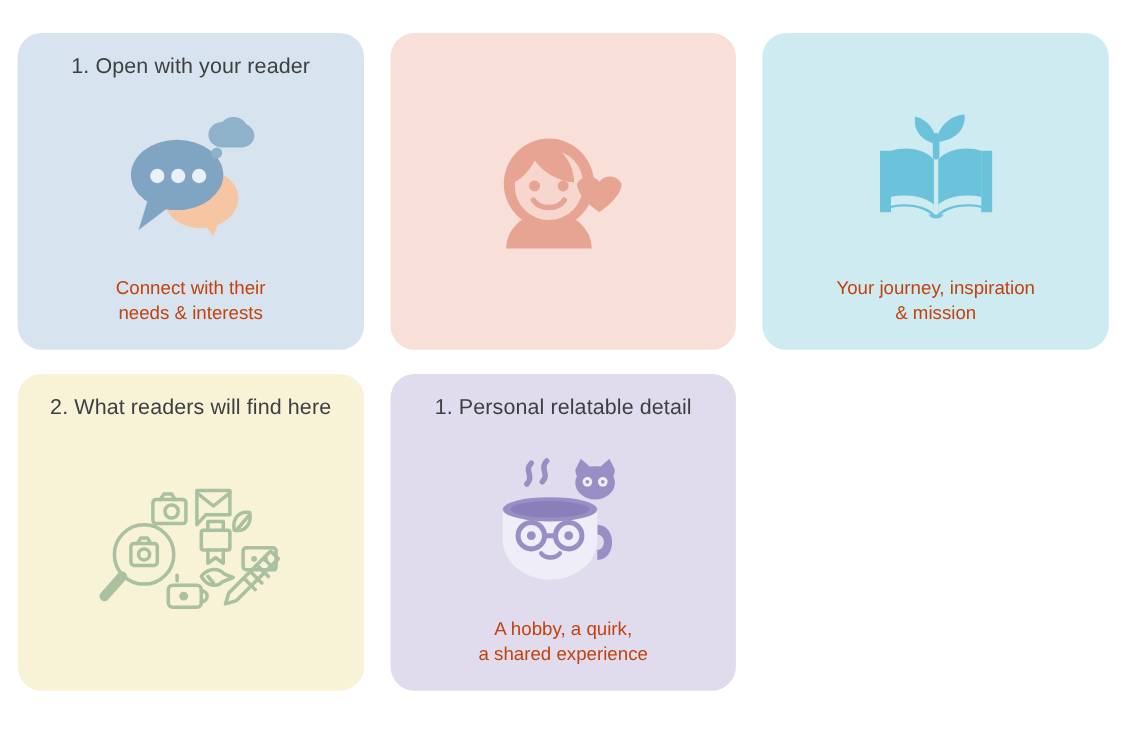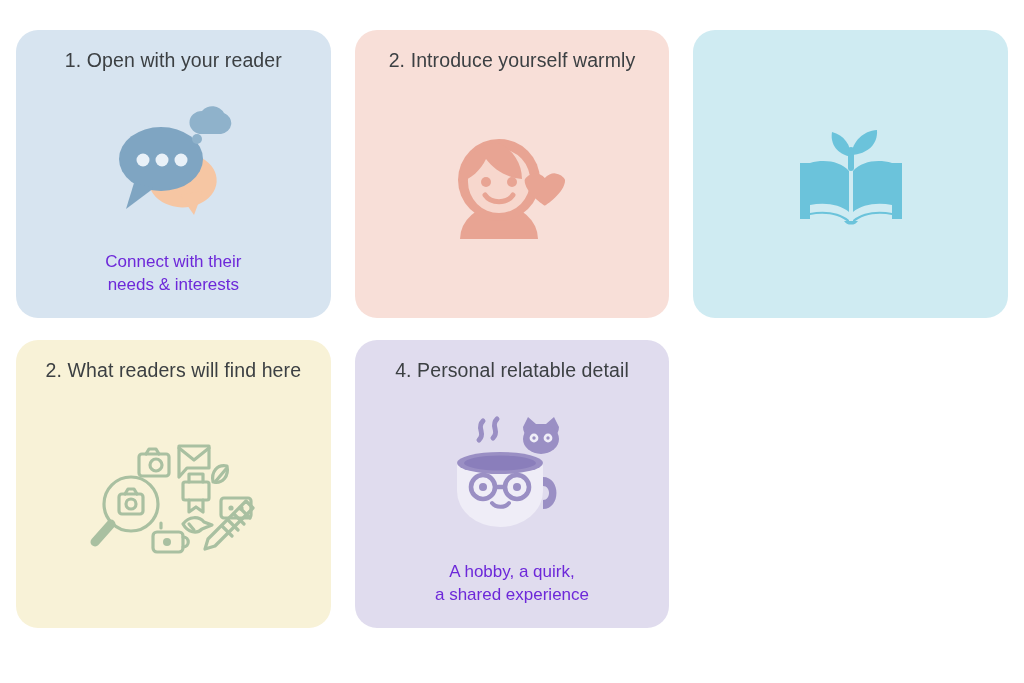--- a/index.html
+++ b/index.html
@@ -52,21 +52,21 @@
     width: 100%;
     min-height: 0;
     padding: 4px 0 2px 0;
   }
   .card-icon svg {
     display: block;
   }
   .card-caption {
     font-size: 17px;
     line-height: 23px;
-    color: #6d28d9;
+    color: #c2410c;
     text-align: center;
     font-weight: 400;
     white-space: pre-line;
     padding-bottom: 6px;
   }
   
 </style>
 </head>
 <body>
 
@@ -85,21 +85,20 @@
         <circle cx="83" cy="57" r="6.5" fill="#E9F1F8"></circle>
         <path d="M104 8 a13 12 0 0 1 22 2 a12 11 0 0 1 -3 21 h-19 a12 11 0 0 1 0 -23 Z" fill="#8FB2CB"></path>
         <circle cx="99" cy="36" r="5" fill="#8FB2CB"></circle>
       </svg>
     </div>
     <div class="card-caption">Connect with their
 needs &amp; interests</div>
   </div>
 
   <div class="card" style="background:#F8DFD8">
-    <div class="card-title">2. Introduce yourself warmly</div>
     <div class="card-icon">
       <svg width="148" height="108" viewBox="0 0 148 108" aria-hidden="true">
         <path d="M22 104 a39 34 0 0 1 78 0 Z" fill="#E8A493"></path>
         <circle cx="61" cy="45" r="41" fill="#E8A493"></circle>
         <path d="M61 14 a31 31 0 0 0 -31 33 a31 31 0 0 0 62 0 a31 31 0 0 0 -31 -33 Z" fill="#F7D7CD"></path>
         <path d="M61 8 a40 40 0 0 0 -40 40 c12 -4 22 -13 27 -24 c8 11 22 19 36 20 a40 40 0 0 0 -23 -36 Z" fill="#E8A493"></path>
         <circle cx="48" cy="47" r="5" fill="#E8A493"></circle>
         <circle cx="74" cy="47" r="5" fill="#E8A493"></circle>
         <path d="M47 60 a16 13 0 0 0 28 0" stroke="#E8A493" stroke-width="5" fill="none" stroke-linecap="round"></path>
         <path d="M124 38 a13 13 0 0 0 -22 -2 a13 13 0 0 0 -22 2 c0 14 22 28 22 28 s22 -14 22 -28 Z" fill="#E8A493" transform="translate(13,10) scale(0.92)"></path>
@@ -115,20 +114,22 @@
         <rect x="60" y="30" width="6" height="24" rx="3" fill="#6BC3DB"></rect>
         <path d="M12 46 h10 v56 h-10 Z" fill="#6BC3DB"></path>
         <path d="M114 46 h-10 v56 h10 Z" fill="#6BC3DB"></path>
         <path d="M22 46 c14 -4 30 -2 39 8 v52 c-9 -9 -25 -11 -39 -8 Z" fill="#6BC3DB"></path>
         <path d="M104 46 c-14 -4 -30 -2 -39 8 v52 c9 -9 25 -11 39 -8 Z" fill="#6BC3DB"></path>
         <path d="M22 88 c14 -3 30 -1 39 7 v8 c-9 -8 -25 -10 -39 -7 Z" fill="#CFEBF2"></path>
         <path d="M104 88 c-14 -3 -30 -1 -39 7 v8 c9 -8 25 -10 39 -7 Z" fill="#CFEBF2"></path>
         <path d="M56 104 a8 7 0 0 0 14 0 Z" fill="#6BC3DB"></path>
       </svg>
     </div>
+    <div class="card-caption">Your journey, inspiration
+&amp; mission</div>
   </div>
 
   <div class="card" style="background:#F8F2D7">
     <div class="card-title">2. What readers will find here</div>
     <div class="card-icon">
       <svg width="172" height="126" viewBox="0 0 172 126" aria-hidden="true">
         <g fill="none" stroke="#A9C0A1" stroke-width="3.2" stroke-linejoin="round" stroke-linecap="round">
 
           <circle cx="44" cy="68" r="27"></circle>
           <line x1="24" y1="88" x2="8" y2="106" stroke-width="9"></line>
@@ -163,21 +164,21 @@
           <circle cx="80" cy="106" r="4" fill="#A9C0A1" stroke="none"></circle>
 
           <path d="M166 72 l-38 38 l-10 3 l3 -10 l38 -38 Z"></path>
           <path d="M153 72 l10 10 M147 78 l10 10 M141 84 l10 10 M135 90 l10 10"></path>
         </g>
       </svg>
     </div>
   </div>
 
   <div class="card" style="background:#E0DCEE">
-    <div class="card-title">4. Personal relatable detail</div>
+    <div class="card-title">1. Personal relatable detail</div>
     <div class="card-icon">
       <svg width="146" height="116" viewBox="0 0 146 116" aria-hidden="true">
         <path d="M44 6 c-7 7 3 12 -4 19 M58 4 c-7 7 3 12 -4 19" stroke="#9A8FC4" stroke-width="5" fill="none" stroke-linecap="round"></path>
         <g>
           <path d="M84 12 l5 -10 l8 7 h10 l8 -7 l5 10 a18 15 0 0 1 -36 0 Z" fill="#9A8FC4"></path>
           <ellipse cx="102" cy="24" rx="18" ry="15" fill="#9A8FC4"></ellipse>
           <circle cx="95" cy="23" r="4.4" fill="#EFEDF7"></circle>
           <circle cx="109" cy="23" r="4.4" fill="#EFEDF7"></circle>
           <circle cx="95" cy="23" r="1.7" fill="#9A8FC4"></circle>
           <circle cx="109" cy="23" r="1.7" fill="#9A8FC4"></circle>

